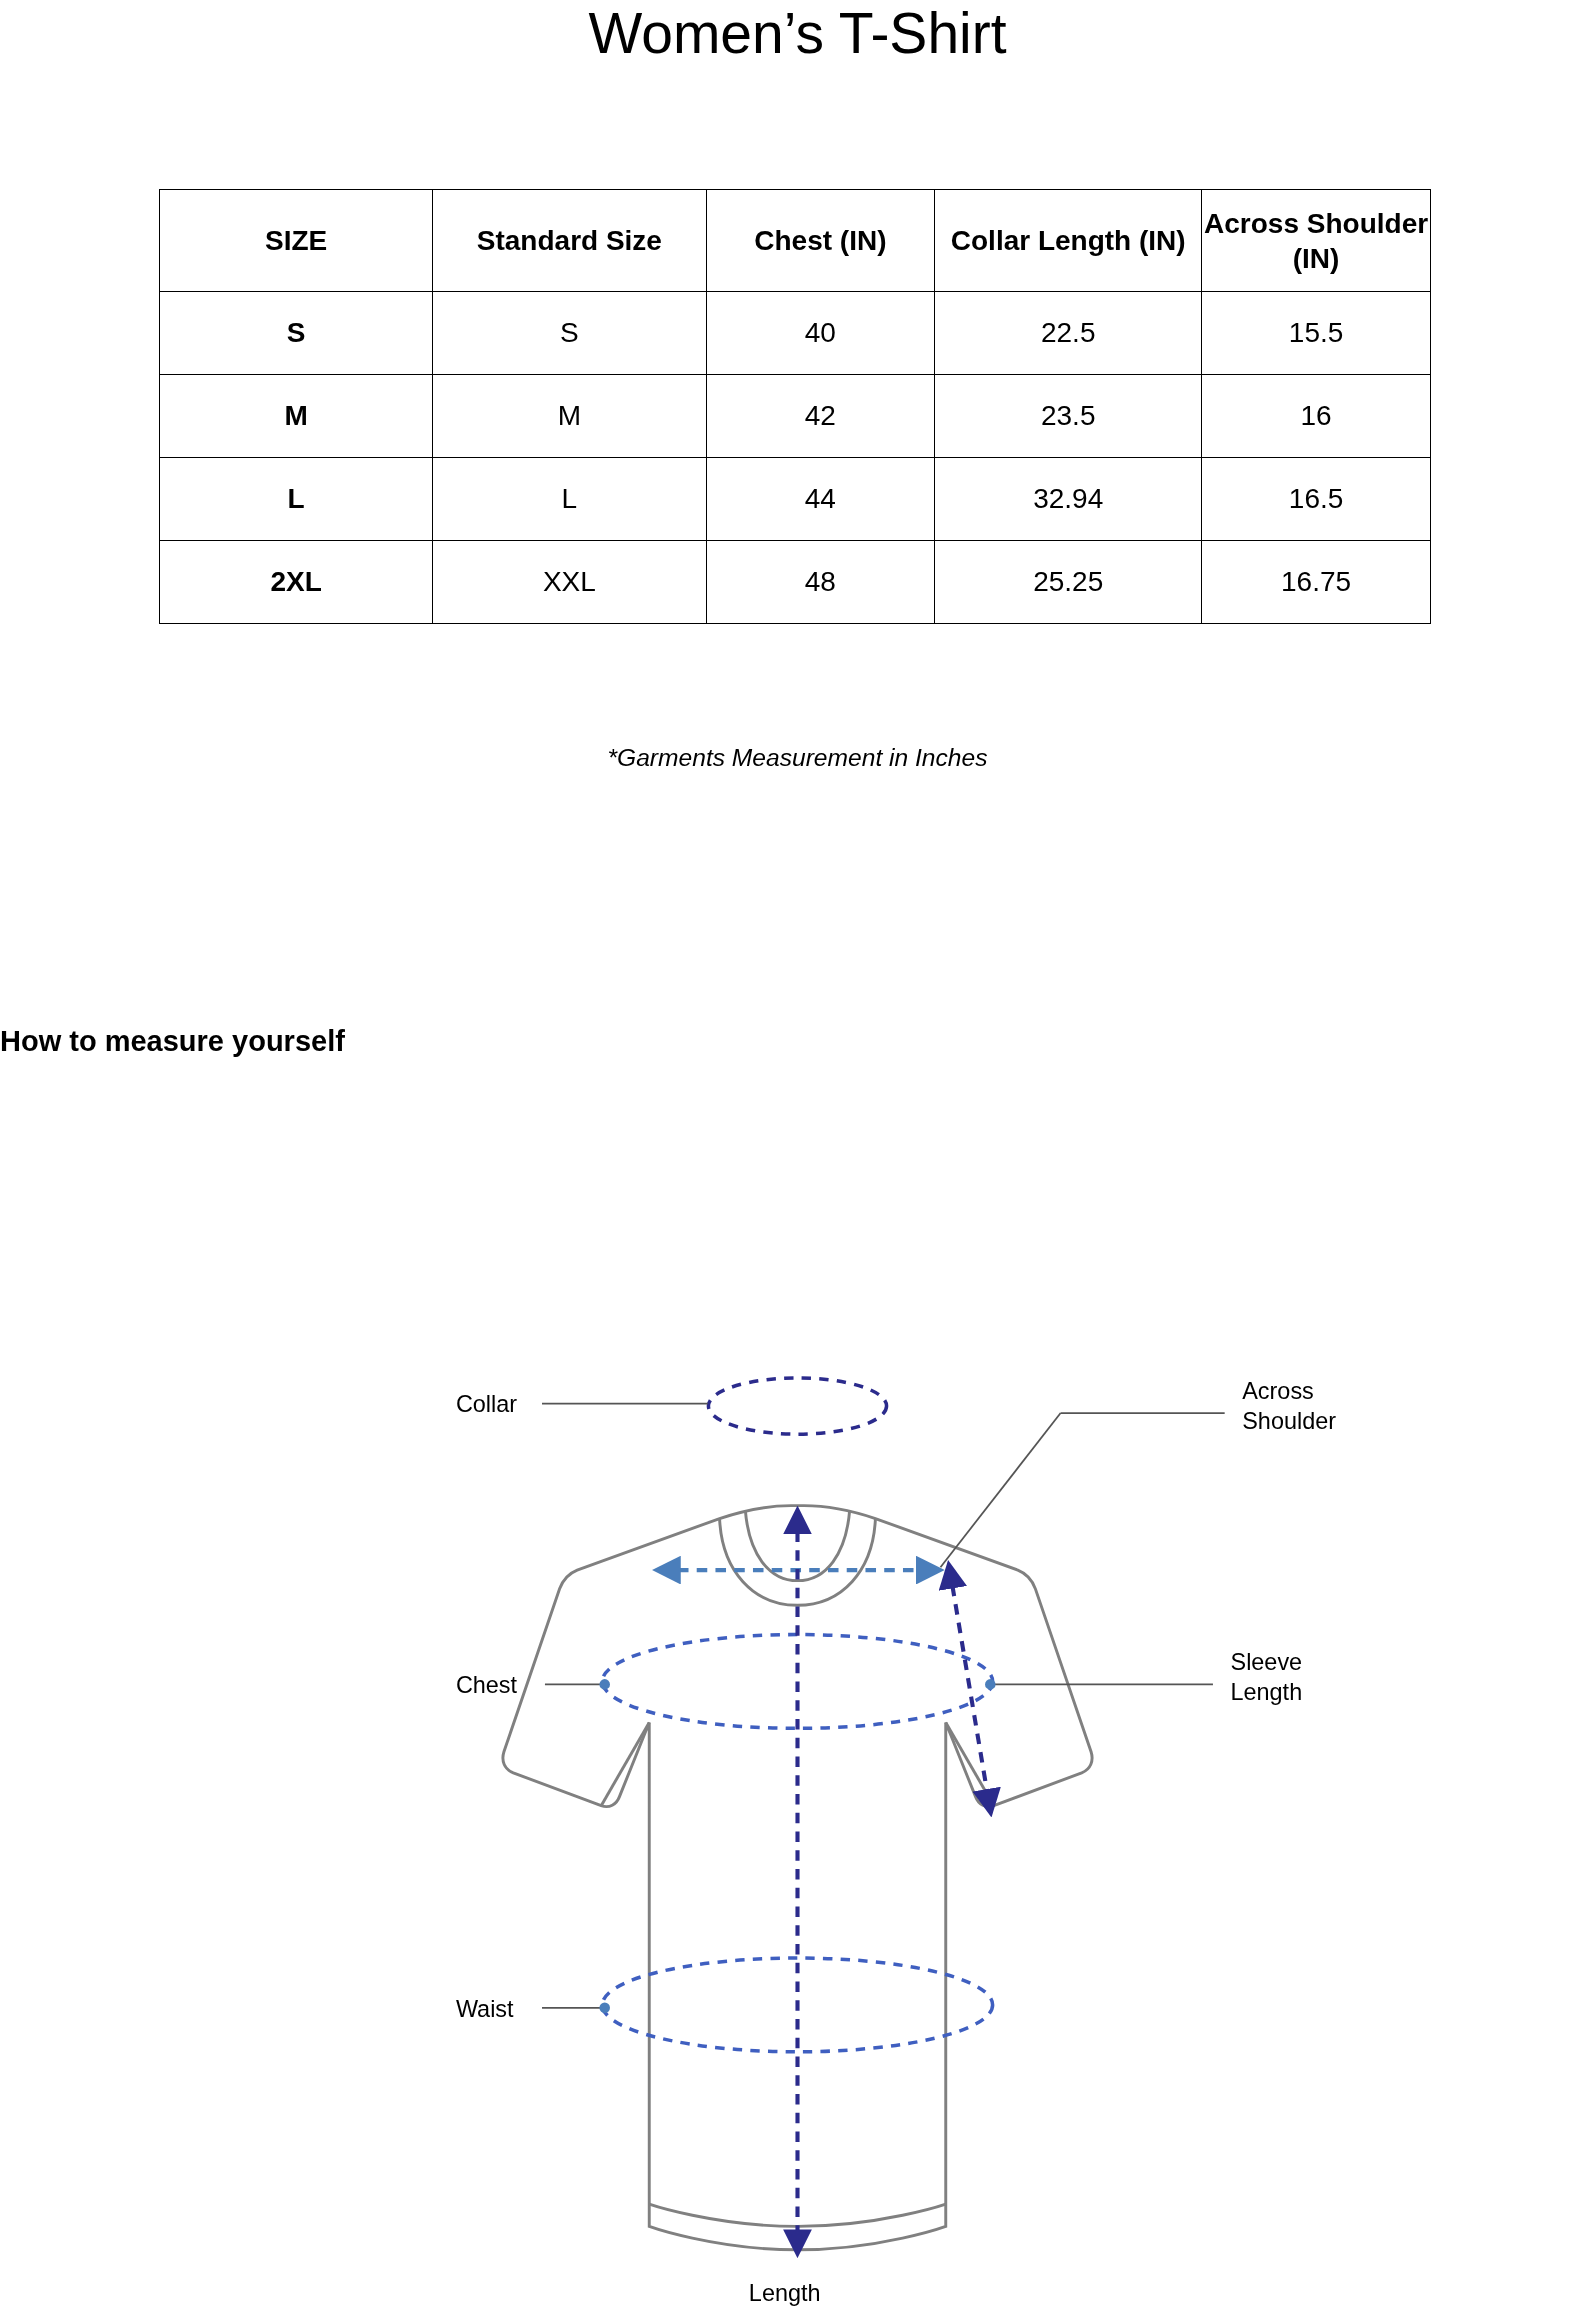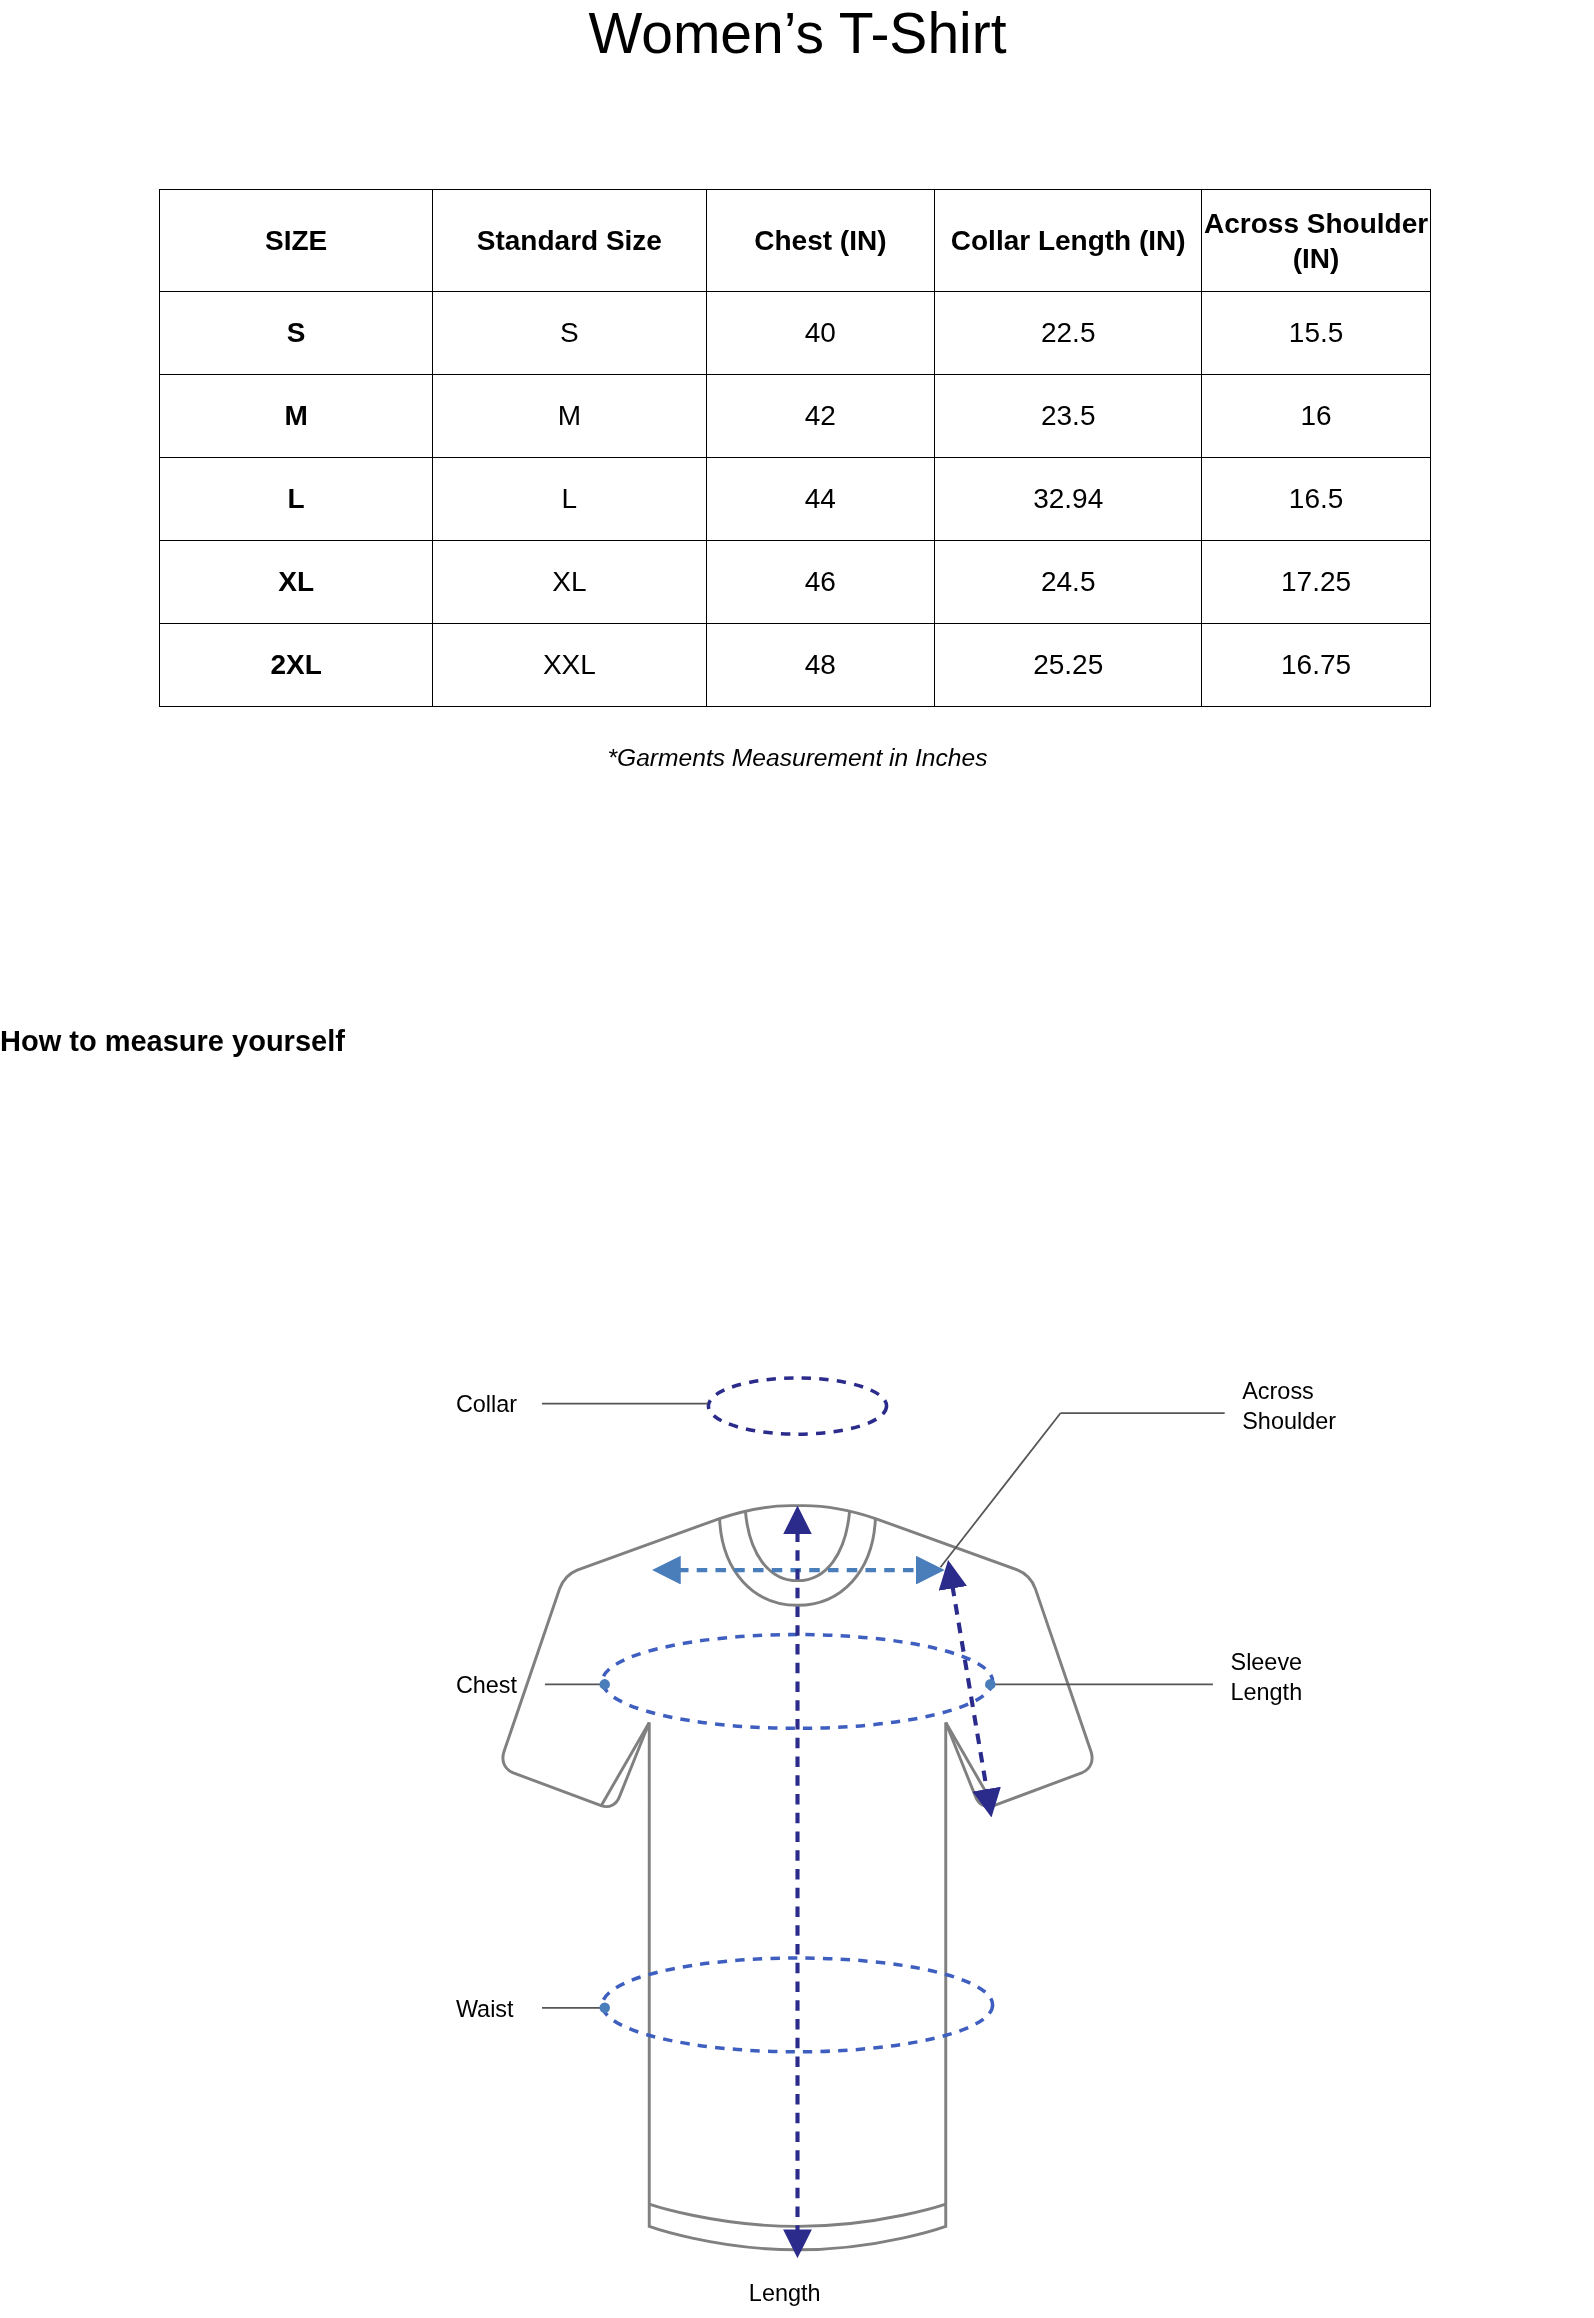--- a/index.html
+++ b/index.html
@@ -135,27 +135,20 @@
         <td>42</td>
         <td>23.5</td>
         <td>16</td>
       </tr>
       <tr>
         <td class="size-col">L</td>
         <td>L</td>
         <td>44</td>
         <td>32.94</td>
         <td>16.5</td>
-      </tr>
-      <tr>
-        <td class="size-col">XL</td>
-        <td>XL</td>
-        <td>46</td>
-        <td>24.5</td>
-        <td>17.25</td>
       </tr>
       <tr>
         <td class="size-col">2XL</td>
         <td>XXL</td>
         <td>48</td>
         <td>25.25</td>
         <td>16.75</td>
       </tr>
     </tbody>
   </table>

